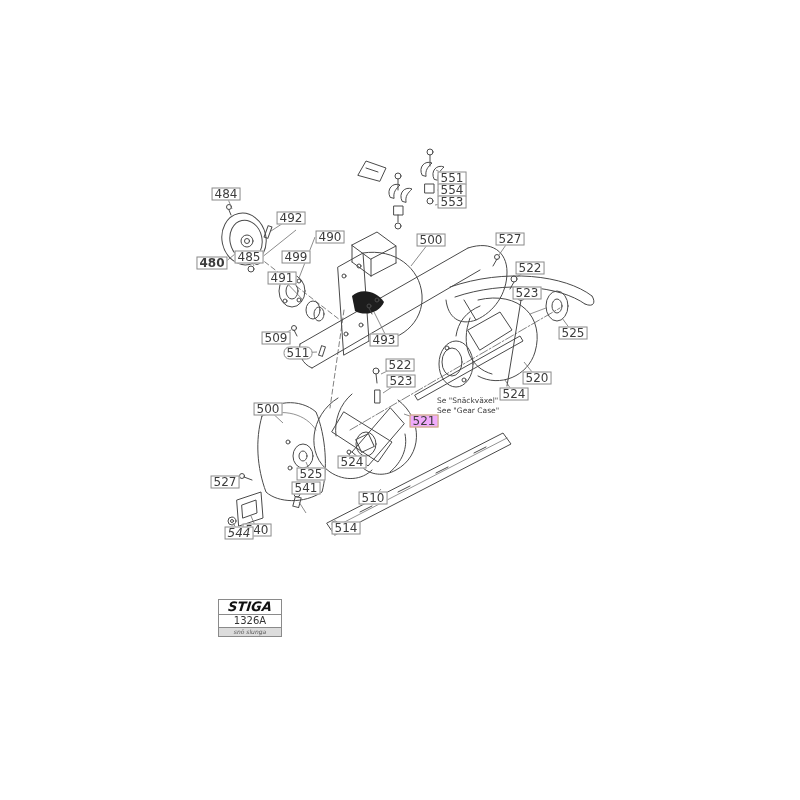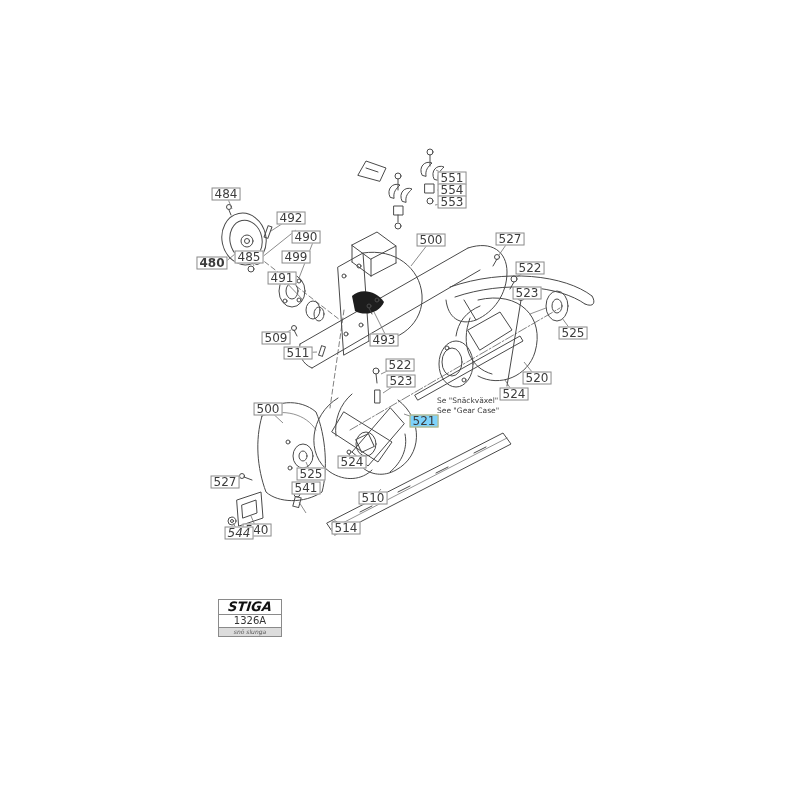--- a/index.html
+++ b/index.html
@@ -16,21 +16,21 @@
   #drawing .dash { stroke-dasharray:5 3; stroke-width:0.7; }
   #drawing .dashdot { stroke-dasharray:9 2 2 2; stroke-width:0.7; }
   #leader-layer line { stroke:#6e6e6e; stroke-width:0.8; }
   #label-layer { position:absolute; left:0; top:0; width:800px; height:800px; }
   .part-label {
     position:absolute; transform:translate(-50%,-50%);
     font-size:12px; line-height:11px; color:#3c3c3c;
     background:#ffffff; border:1px solid #8a8a8a; padding:0 2px;
     white-space:nowrap;
   }
-  .part-label.highlighted { background:#7dd3fc; border-color:#c9b26a; }
+  .part-label.highlighted { background:#f0abfc; border-color:#c9b26a; }
   #gear-note {
     position:absolute; left:437px; top:396px;
     font-size:7.5px; line-height:10px; color:#3a3a3a;
   }
   #logo-box {
     position:absolute; left:218px; top:599px; width:62px;
     border:1.5px solid #8a8a8a; text-align:center; background:#fff;
   }
   #logo-brand {
     font-style:italic; font-weight:900; font-size:13px; line-height:14px;
@@ -222,36 +222,36 @@
       <line x1="239" y1="533" x2="233" y2="523"></line>
       <line x1="346" y1="528" x2="338" y2="524"></line>
       <line x1="373" y1="498" x2="381" y2="489"></line>
       <line x1="352" y1="462" x2="356" y2="456"></line>
     </svg>
 
   <div id="label-layer">
       <span class="part-label" style="left: 226px; top: 194px;">484</span>
       <span class="part-label" style="left: 291px; top: 218px;">492</span>
       <span class="part-label" style="left: 296px; top: 230px; margin-top: 27px;">499</span>
-      <span class="part-label" style="left: 306px; top: 237px;">490</span>
+      <span class="part-label" style="left: 330px; top: 237px;">490</span>
       <span class="part-label" style="left: 249px; top: 257px;">485</span>
       <span class="part-label" style="left: 212px; top: 263px; font-weight: bold;">480</span>
       <span class="part-label" style="left: 282px; top: 278px;">491</span>
       <span class="part-label" style="left: 431px; top: 240px;">500</span>
       <span class="part-label" style="left: 452px; top: 178px;">551</span>
       <span class="part-label" style="left: 452px; top: 190px;">554</span>
       <span class="part-label" style="left: 452px; top: 202px;">553</span>
       <span class="part-label" style="left: 510px; top: 239px;">527</span>
       <span class="part-label" style="left: 530px; top: 268px;">522</span>
       <span class="part-label" style="left: 527px; top: 293px;">523</span>
       <span class="part-label" style="left: 573px; top: 333px;">525</span>
       <span class="part-label" style="left: 537px; top: 378px;">520</span>
       <span class="part-label" style="left: 514px; top: 394px;">524</span>
       <span class="part-label" style="left: 276px; top: 338px;">509</span>
-      <span class="part-label" style="left: 298px; top: 353px;">511</span>
+      <span class="part-label" style="left: 298px; top: 353px; border-radius: 6px;">511</span>
       <span class="part-label" style="left: 384px; top: 340px;">493</span>
       <span class="part-label" style="left: 400px; top: 365px;">522</span>
       <span class="part-label" style="left: 401px; top: 381px;">523</span>
       <span class="part-label highlighted" style="left: 424px; top: 421px;">521</span>
       <span class="part-label" style="left: 268px; top: 409px;">500</span>
       <span class="part-label" style="left: 311px; top: 474px;">525</span>
       <span class="part-label" style="left: 225px; top: 482px;">527</span>
       <span class="part-label" style="left: 306px; top: 488px;">541</span>
       <span class="part-label" style="left: 257px; top: 530px;">540</span>
       <span class="part-label" style="left: 239px; top: 533px; font-style: italic;">544</span>

